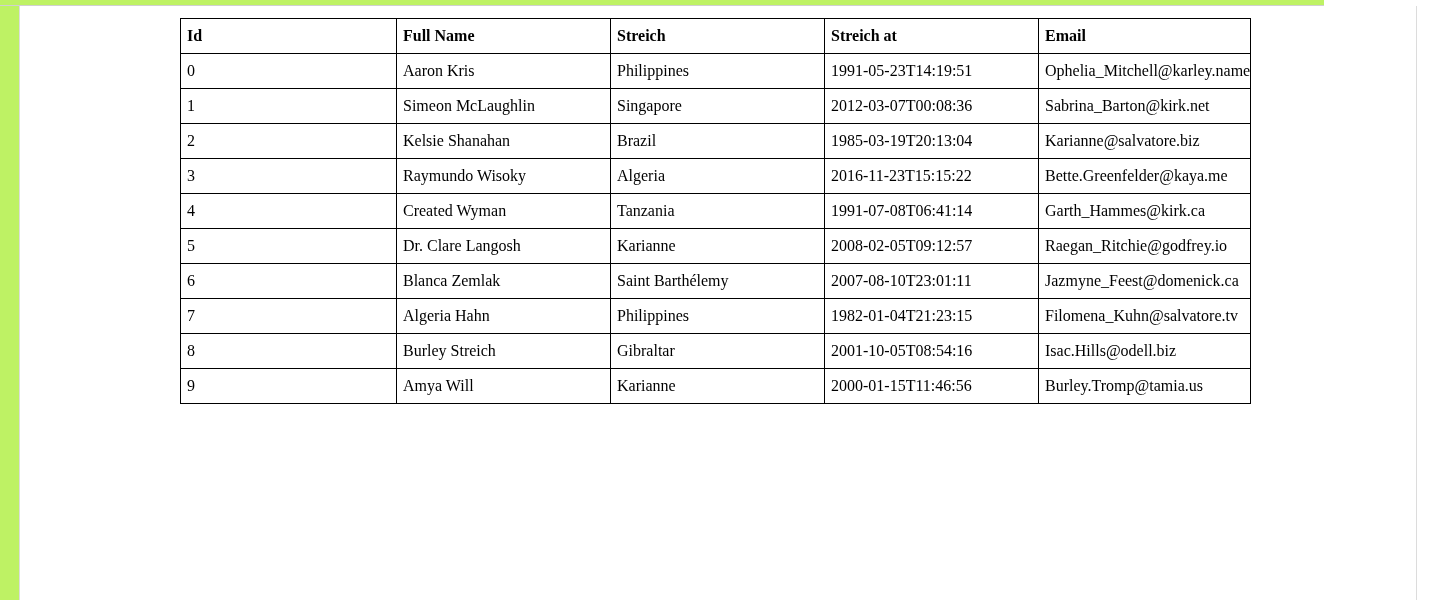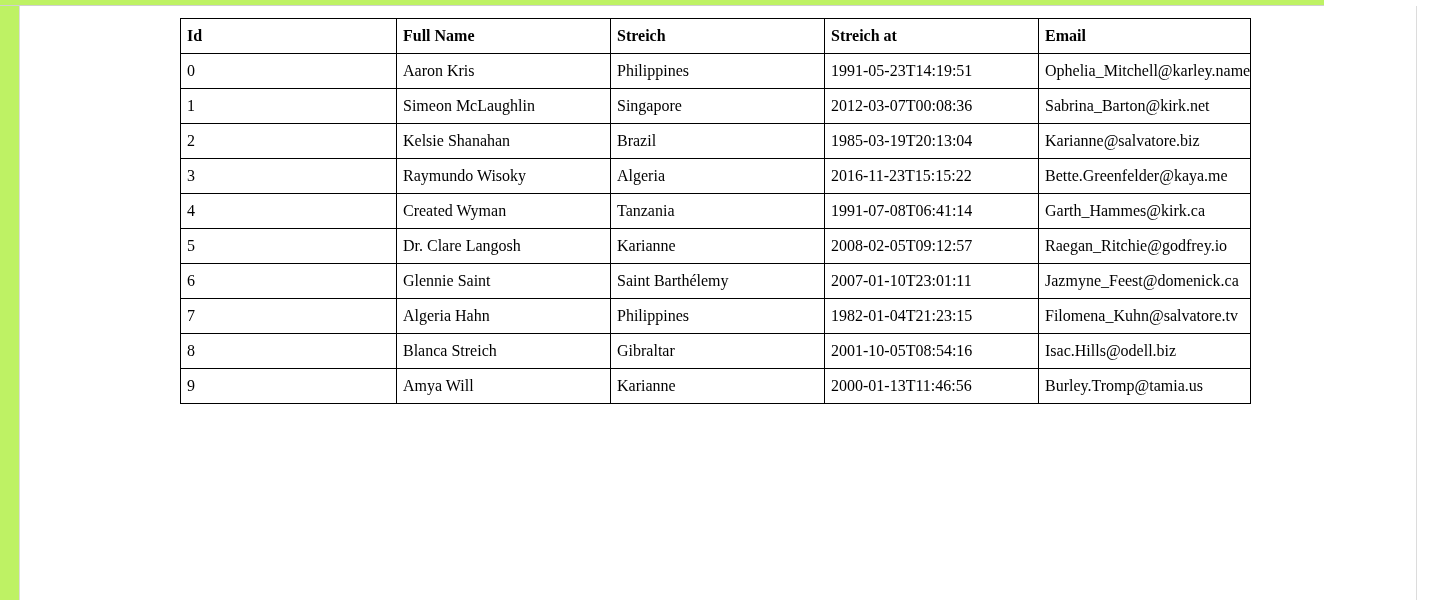--- a/index.html
+++ b/index.html
@@ -130,43 +130,43 @@
             </tr>
             <tr>
               <td>5</td>
               <td>Dr. Clare Langosh</td>
               <td>Karianne</td>
               <td>2008-02-05T09:12:57</td>
               <td>Raegan_Ritchie@godfrey.io</td>
             </tr>
             <tr>
               <td>6</td>
-              <td>Glennie Saint</td>
+              <td>Blanca Zemlak</td>
               <td>Saint Barthélemy</td>
-              <td>2007-01-10T23:01:11</td>
+              <td>2007-08-10T23:01:11</td>
               <td>Jazmyne_Feest@domenick.ca</td>
             </tr>
             <tr>
               <td>7</td>
               <td>Algeria Hahn</td>
               <td>Philippines</td>
               <td>1982-01-04T21:23:15</td>
               <td>Filomena_Kuhn@salvatore.tv</td>
             </tr>
             <tr>
               <td>8</td>
-              <td>Blanca Streich</td>
+              <td>Burley Streich</td>
               <td>Gibraltar</td>
               <td>2001-10-05T08:54:16</td>
               <td>Isac.Hills@odell.biz</td>
             </tr>
             <tr>
               <td>9</td>
               <td>Amya Will</td>
               <td>Karianne</td>
-              <td>2000-01-13T11:46:56</td>
+              <td>2000-01-15T11:46:56</td>
               <td>Burley.Tromp@tamia.us</td>
             </tr>
           </tbody>
       </table>
     </div>
   </div>
 </div>
 
 </body></html>

